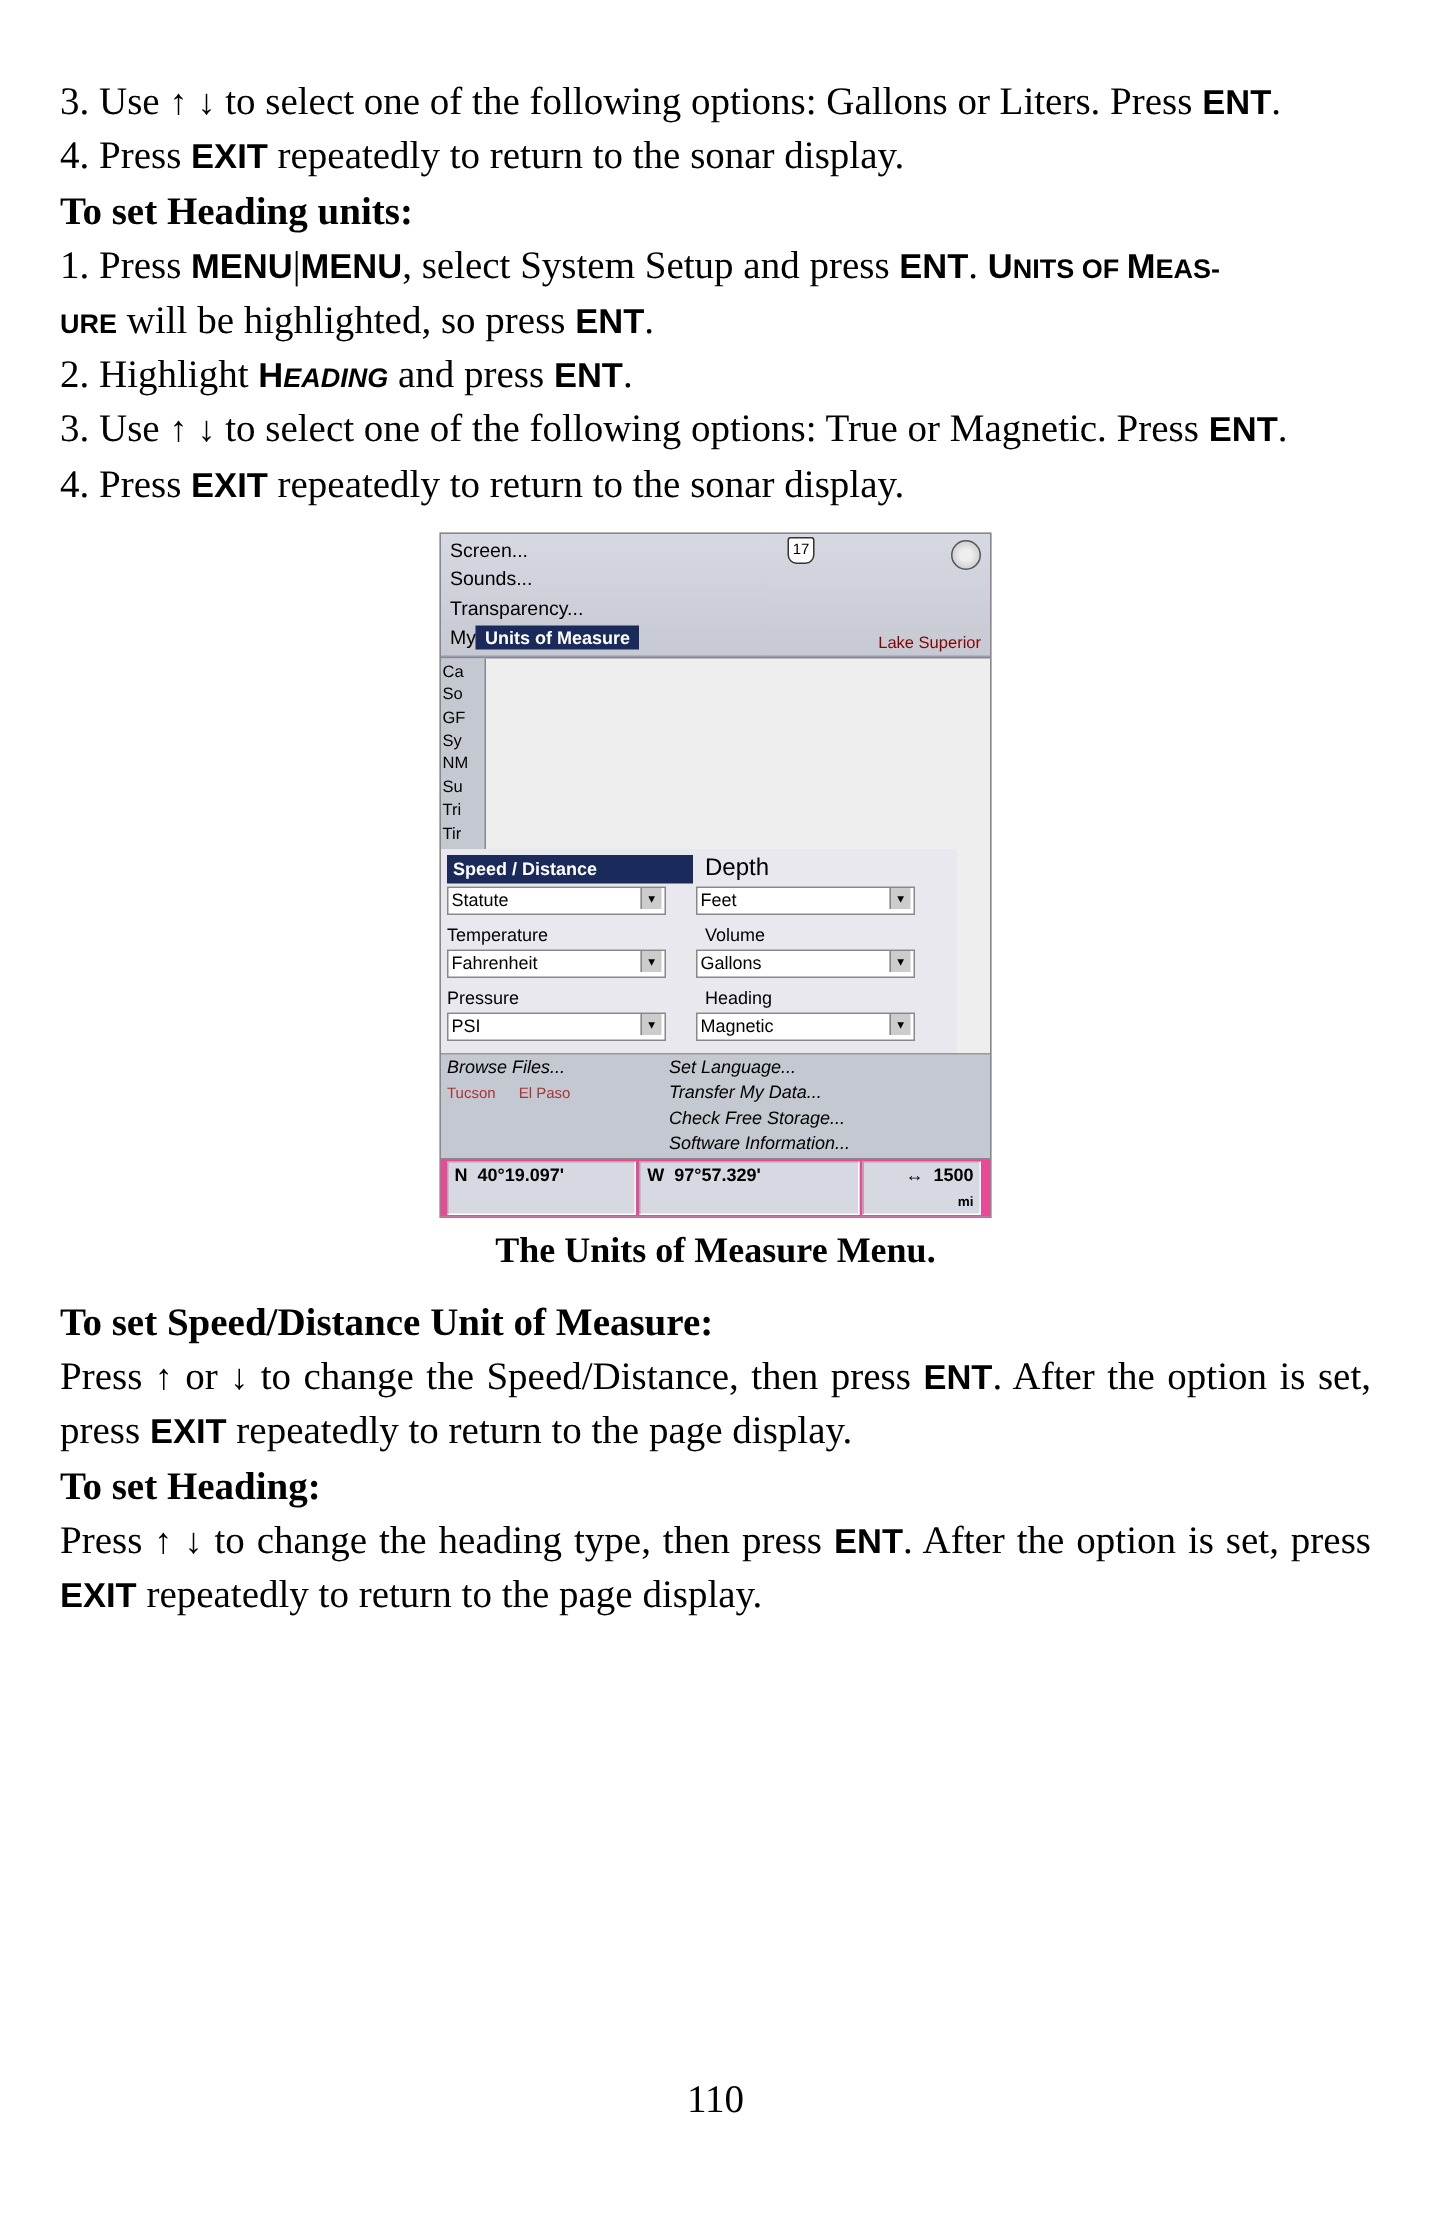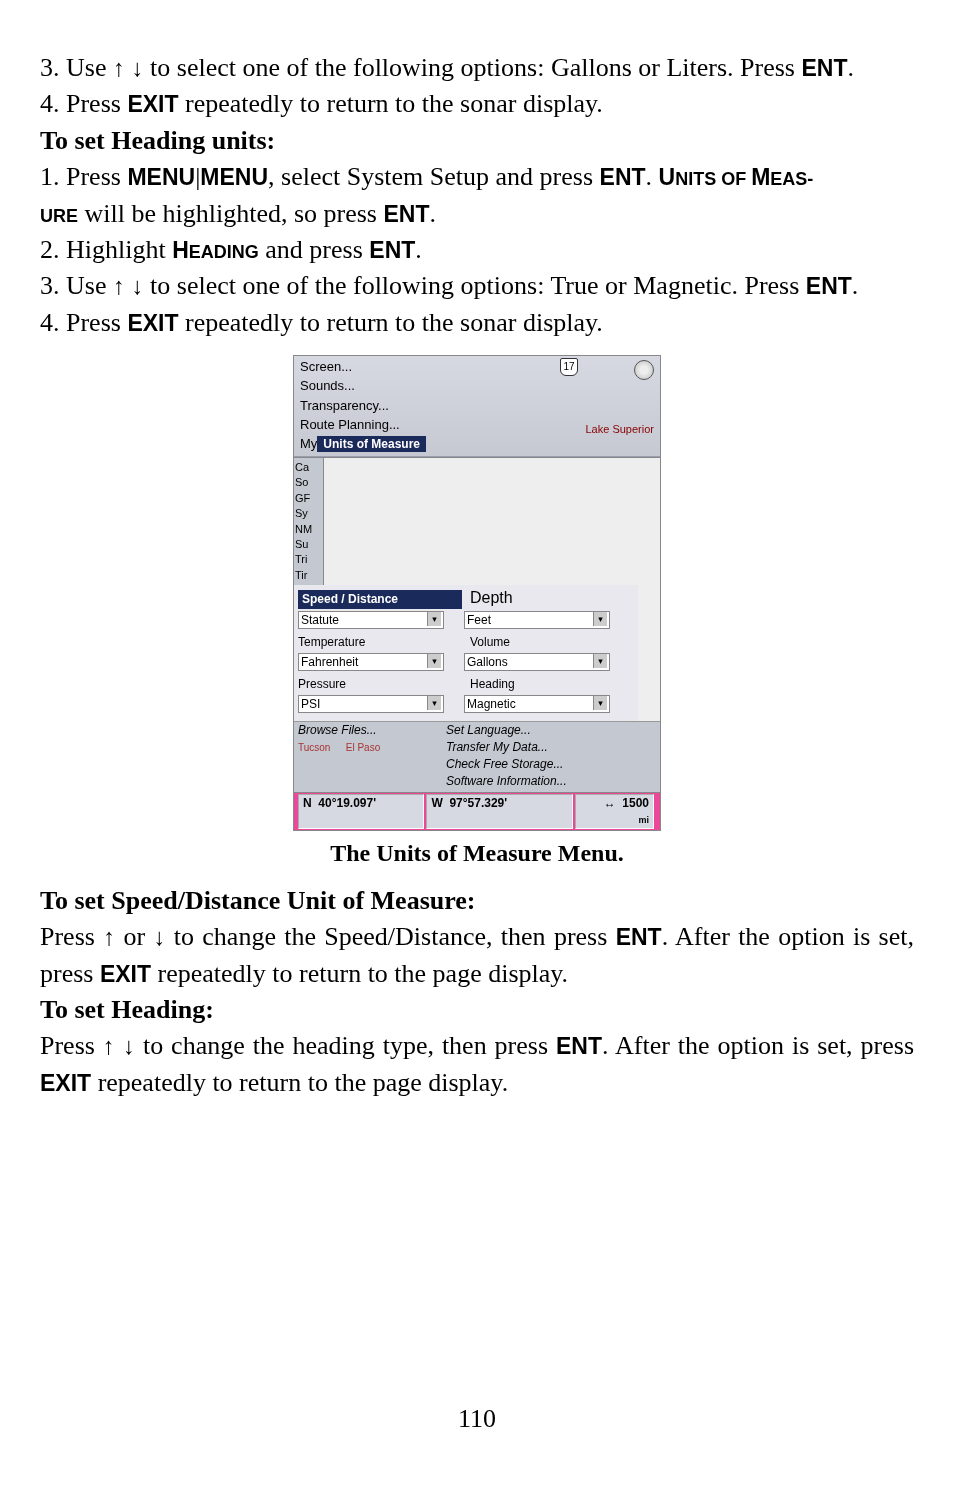--- a/index.html
+++ b/index.html
@@ -16,21 +16,21 @@
     .para { margin: 0; }
     .bold { font-weight: bold; }
     .smallcaps { font-variant: small-caps; font-family: Arial, sans-serif; font-weight: bold; font-size: 23px; }
     .arrows { font-family: Arial, sans-serif; font-size: 24px; }
     .figure-wrap { text-align: center; margin: 14px 0 12px; }
     .figure { display: inline-block; border: 1px solid #888; width: 368px; text-align: left; background: #c4c8d0; font-family: Tahoma, Arial, sans-serif; font-size: 13px; color: #000; }
     .toprow { padding: 2px 6px; background: linear-gradient(#d6d9e2, #c6c8d2); border-bottom: 1px solid #9a9db0; position: relative; }
     .topitem { padding: 0 0 1px 0; }
     .compass { position: absolute; right: 6px; top: 4px; width: 20px; height: 20px; border: 1px solid #555; border-radius: 10px; background: radial-gradient(circle at 50% 50%, #eee 30%, #bbb); }
     .lake { position: absolute; right: 6px; top: 50px; font-size: 11px; color: #800; margin-top: 16px; }
-    .hwy { position: absolute; right: 82px; top: 2px; width: 18px; height: 18px; border: 1px solid #333; background: #fff; font-size: 10px; text-align: center; line-height: 16px; border-radius: 2px 2px 6px 6px; }
+    .hwy { position: absolute; right: 117px; top: 2px; width: 18px; height: 18px; border: 1px solid #333; background: #fff; font-size: 10px; text-align: center; line-height: 16px; border-radius: 2px 2px 6px 6px; }
     .highlightbar { background: #1a2a5a; color: #fff; padding: 1px 6px; font-weight: bold; font-size: 12px; }
     .ribbon { background: #eee; border-top: 1px solid #888; }
     .leftcol { display: inline-block; vertical-align: top; width: 30px; background: #c4c8d0; font-size: 11px; padding: 2px 1px; border-right: 1px solid #888; }
     .gridarea { display: inline-block; vertical-align: top; width: 344px; background: #e8e8ee; padding: 2px 4px 4px; }
     .hdrbar { background: #1a2a5a; color: #fff; padding: 1px 4px; font-weight: bold; display: inline-block; width: 164px; font-size: 12px; }
     .hdrright { display: inline-block; width: 150px; padding-left: 8px; font-size: 16px; }
     .sel { background: #fff; border: 1px solid #888; font-size: 12px; padding: 0 2px; display: inline-block; width: 146px; margin: 1px 0 4px 0; }
     .selwrap { display: inline-block; width: 166px; }
     .drop { float: right; width: 14px; text-align: center; background: #ccc; border-left: 1px solid #888; font-size: 9px; line-height: 14px; }
     .lbl { font-size: 12px; display: inline-block; width: 164px; }
@@ -65,41 +65,40 @@
   <p class="para bold">To set Heading units:</p>
 
   <p class="para">
     <span>1. Press </span><span class="smallcaps">MENU</span><span>|</span><span class="smallcaps">MENU</span><span>, select System Setup and press </span><span class="smallcaps">ENT</span><span>. </span><span class="smallcaps"><span>U</span><span style="font-size:18px;">NITS OF </span><span>M</span><span style="font-size:18px;">EAS-</span></span>
   </p>
   <p class="para">
     <span class="smallcaps" style="font-size:18px;">URE</span><span> will be highlighted, so press </span><span class="smallcaps">ENT</span><span>.</span>
   </p>
 
   <p class="para">
-    <span>2. Highlight </span><span class="smallcaps"><span>H</span><span style="font-size:18px;">EADING</span></span><span> and press </span><span class="smallcaps">ENT</span><span>.</span>
+    <span>2. Highlight </span><span class="smallcaps"><span>H</span><span style="font-size:18px;font-style:italic;">EADING</span></span><span> and press </span><span class="smallcaps">ENT</span><span>.</span>
   </p>
 
   <p class="para justify">
     <span>3. Use </span><span class="arrows">↑ ↓</span><span> to select one of the following options: True or Magnetic. Press </span><span class="smallcaps">ENT</span><span>.</span>
   </p>
 
   <p class="para">
     <span>4. Press </span><span class="smallcaps">EXIT</span><span> repeatedly to return to the sonar display.</span>
   </p>
 
   <div class="figure-wrap">
     <div class="figure">
       <div class="toprow">
         <div class="hwy">17</div>
         <div class="compass"></div>
         <div class="lake">Lake Superior</div>
         <div class="topitem">Screen...</div>
         <div class="topitem">Sounds...</div>
         <div class="topitem">Transparency...</div>
-        <div class="topitem">Route Planning...</div>
         <div class="topitem"><span>My</span><span class="highlightbar">Units of Measure</span></div>
       </div>
       <div class="ribbon">
         <div class="leftcol">
           <div>Ca</div>
           <div>So</div>
           <div>GF</div>
           <div>Sy</div>
           <div>NM</div>
           <div>Su</div>

